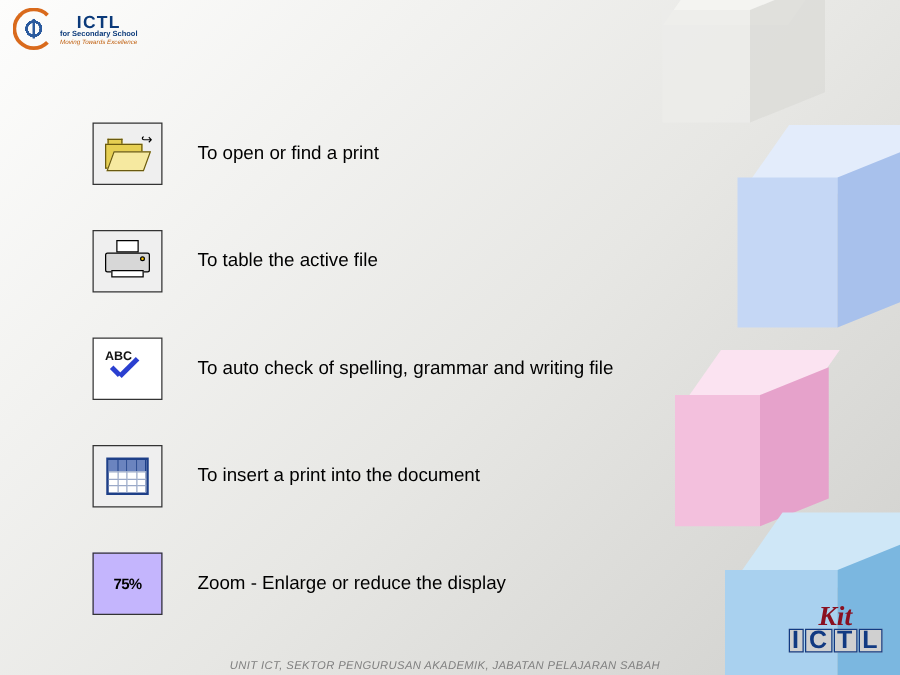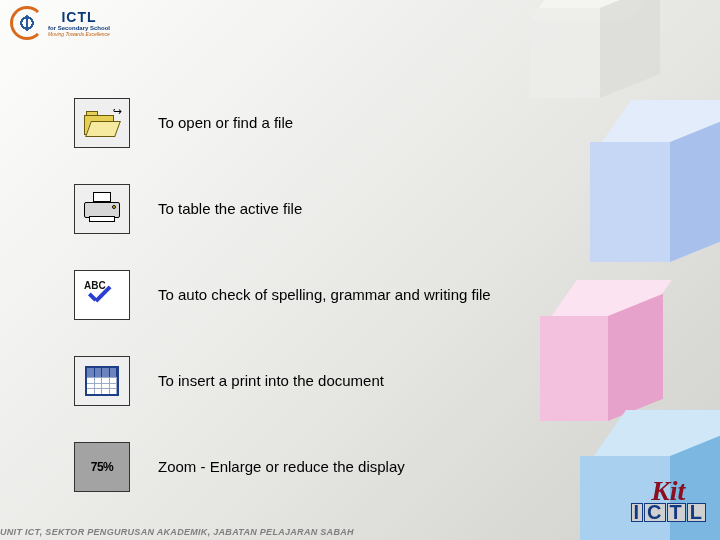--- a/index.html
+++ b/index.html
@@ -115,41 +115,41 @@
   .ico-spell .check::before{content:"";position:absolute;left:0;top:5px;width:9px;height:4px;background:#2a3fd0;transform:rotate(45deg);}
   .ico-spell .check::after{content:"";position:absolute;left:5px;top:2px;width:20px;height:4px;background:#2a3fd0;transform:rotate(-45deg);}
   .ico-spell-box{background:#fff;align-items:center;}
 
   
   .ico-table{width:34px;height:30px;border:2px solid #1e3f88;background:#fff;display:grid;grid-template-columns:repeat(4,1fr);grid-template-rows:9px repeat(3,1fr);}
   .ico-table .hdr{background:#6b84bf;border-right:1px solid #1e3f88;}
   .ico-table .cell{border-right:1px solid #9aa9c8;border-top:1px solid #9aa9c8;}
 
   
-  .ico-zoom-box{background:#a3a3a3;}
+  .ico-zoom-box{background:#c4b5fd;}
   .ico-zoom{font-size:12px;font-weight:bold;color:#000;letter-spacing:-0.5px;}
 
   
   .footer{
     position:absolute;
     bottom:3px; right:8px; left:0;
-    text-align:left;
+    text-align:center;
     font-size:9px;
     font-style:italic;
-    font-weight:bold;
+    font-weight:normal;
     color:#7f7f7f;
     letter-spacing:.3px;
   }
   .kit-logo{
     position:absolute;
     bottom:18px; right:14px;
     text-align:center;
     line-height:.85;
   }
-  .kit-logo .kit{font-family:"Comic Sans MS",cursive;font-size:28px;font-weight:bold;color:#8a1020;font-style:italic;}
+  .kit-logo .kit{font-family:"Comic Sans MS",cursive;font-size:22px;font-weight:bold;color:#8a1020;font-style:italic;}
   .kit-logo .ictl{font-size:20px;font-weight:900;color:#123a82;letter-spacing:1px;display:flex;gap:1px;}
   .kit-logo .ictl span{background:#d0d0d0;border:1px solid #123a82;padding:0 2px;}
 </style>
 </head>
 <body>
 
 <div class="cube cube1">
     <div class="top"></div>
     <div class="left"></div>
     <div class="right"></div>
@@ -183,21 +183,21 @@
 
   <div class="row">
     <div class="icon-box">
       <div class="ico-open">
         <div class="tab"></div>
           <div class="back"></div>
           <div class="front"></div>
           <div class="arrow">↪</div>
       </div>
     </div>
-    <div class="desc">To open or find a file</div>
+    <div class="desc">To open or find a print</div>
   </div>
 
   <div class="row">
     <div class="icon-box">
       <div class="ico-print">
         <div class="paper"></div>
           <div class="body"></div>
           <div class="led"></div>
           <div class="tray"></div>
       </div>

